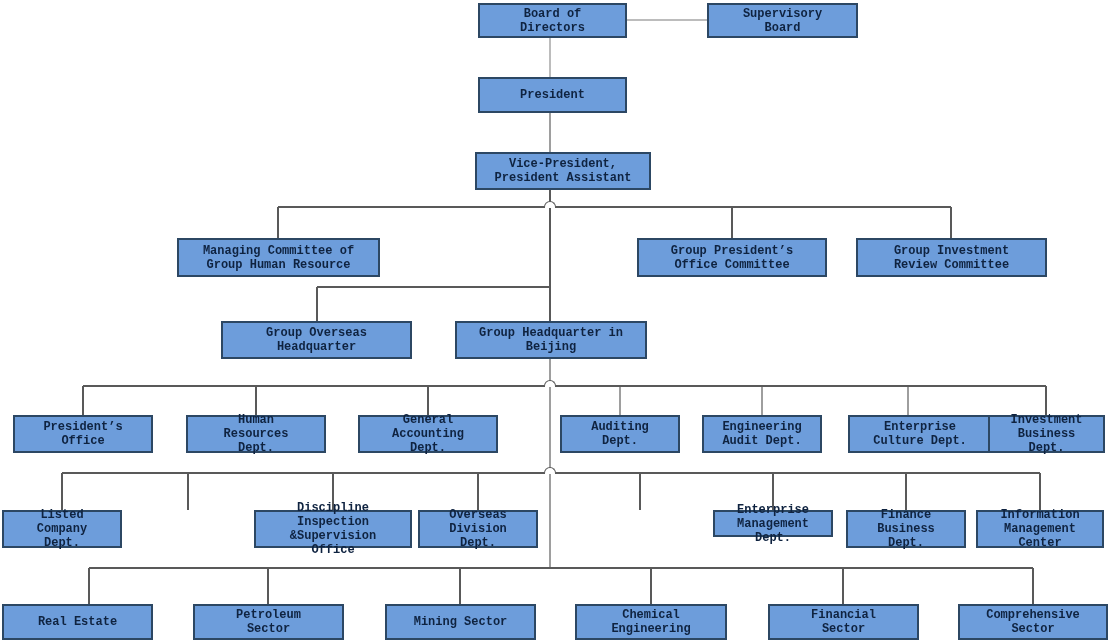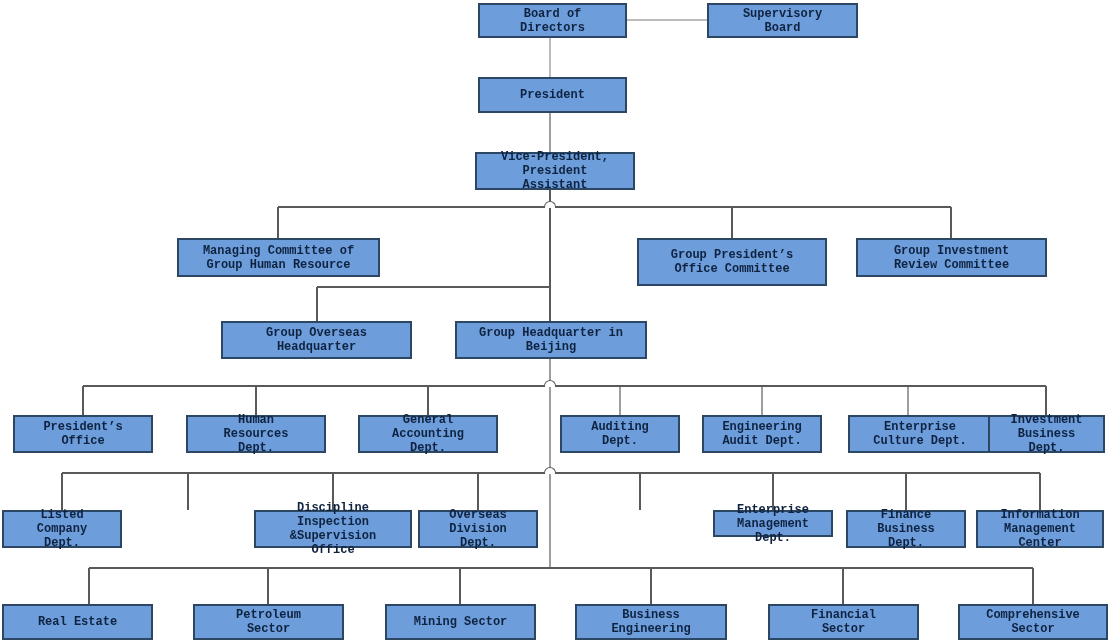--- a/index.html
+++ b/index.html
@@ -78,25 +78,25 @@
   <div class="vl ld" style="left:842px;top:568px;height:36px"></div>
   <div class="vl ld" style="left:1032px;top:568px;height:36px"></div>
 
   <div class="jump" style="left:544px;top:201px"></div>
   <div class="jump" style="left:544px;top:380px"></div>
   <div class="jump" style="left:544px;top:467px"></div>
 
   <div class="node" style="left:478px;top:3px;width:149px;height:35px">Board of Directors</div>
   <div class="node" style="left:707px;top:3px;width:151px;height:35px">Supervisory Board</div>
   <div class="node" style="left:478px;top:77px;width:149px;height:36px">President</div>
-  <div class="node" style="left:475px;top:152px;width:160px;height:38px">Vice-President,
+  <div class="node" style="left:475px;top:152px;width:176px;height:38px">Vice-President,
 President Assistant</div>
 
   <div class="node" style="left:177px;top:238px;width:203px;height:39px">Managing Committee of Group Human Resource</div>
-  <div class="node" style="left:637px;top:238px;width:190px;height:48px">Group President’s Office Committee</div>
+  <div class="node" style="left:637px;top:238px;width:190px;height:39px">Group President’s Office Committee</div>
   <div class="node" style="left:856px;top:238px;width:191px;height:39px">Group Investment Review Committee</div>
 
   <div class="node" style="left:221px;top:321px;width:191px;height:38px">Group Overseas Headquarter</div>
   <div class="node" style="left:455px;top:321px;width:192px;height:38px">Group Headquarter in Beijing</div>
 
   <div class="node" style="left:13px;top:415px;width:140px;height:38px">President’s Office</div>
   <div class="node" style="left:186px;top:415px;width:140px;height:38px">Human Resources Dept.</div>
   <div class="node" style="left:358px;top:415px;width:140px;height:38px">General Accounting Dept.</div>
   <div class="node" style="left:560px;top:415px;width:120px;height:38px">Auditing Dept.</div>
   <div class="node" style="left:702px;top:415px;width:120px;height:38px">Engineering Audit Dept.</div>
@@ -106,17 +106,17 @@
   <div class="node" style="left:2px;top:510px;width:120px;height:38px">Listed Company Dept.</div>
   <div class="node" style="left:254px;top:510px;width:158px;height:38px">Discipline Inspection &amp;Supervision Office</div>
   <div class="node" style="left:418px;top:510px;width:120px;height:38px">Overseas Division Dept.</div>
   <div class="node" style="left:713px;top:510px;width:120px;height:27px">Enterprise Management Dept.</div>
   <div class="node" style="left:846px;top:510px;width:120px;height:38px">Finance Business Dept.</div>
   <div class="node" style="left:976px;top:510px;width:128px;height:38px">Information Management Center</div>
 
   <div class="node" style="left:2px;top:604px;width:151px;height:36px">Real Estate</div>
   <div class="node" style="left:193px;top:604px;width:151px;height:36px">Petroleum Sector</div>
   <div class="node" style="left:385px;top:604px;width:151px;height:36px">Mining Sector</div>
-  <div class="node" style="left:575px;top:604px;width:152px;height:36px">Business Engineering</div>
+  <div class="node" style="left:575px;top:604px;width:152px;height:36px">Chemical Engineering</div>
   <div class="node" style="left:768px;top:604px;width:151px;height:36px">Financial Sector</div>
   <div class="node" style="left:958px;top:604px;width:150px;height:36px">Comprehensive Sector</div>
 
 </div>
 
 </body></html>

